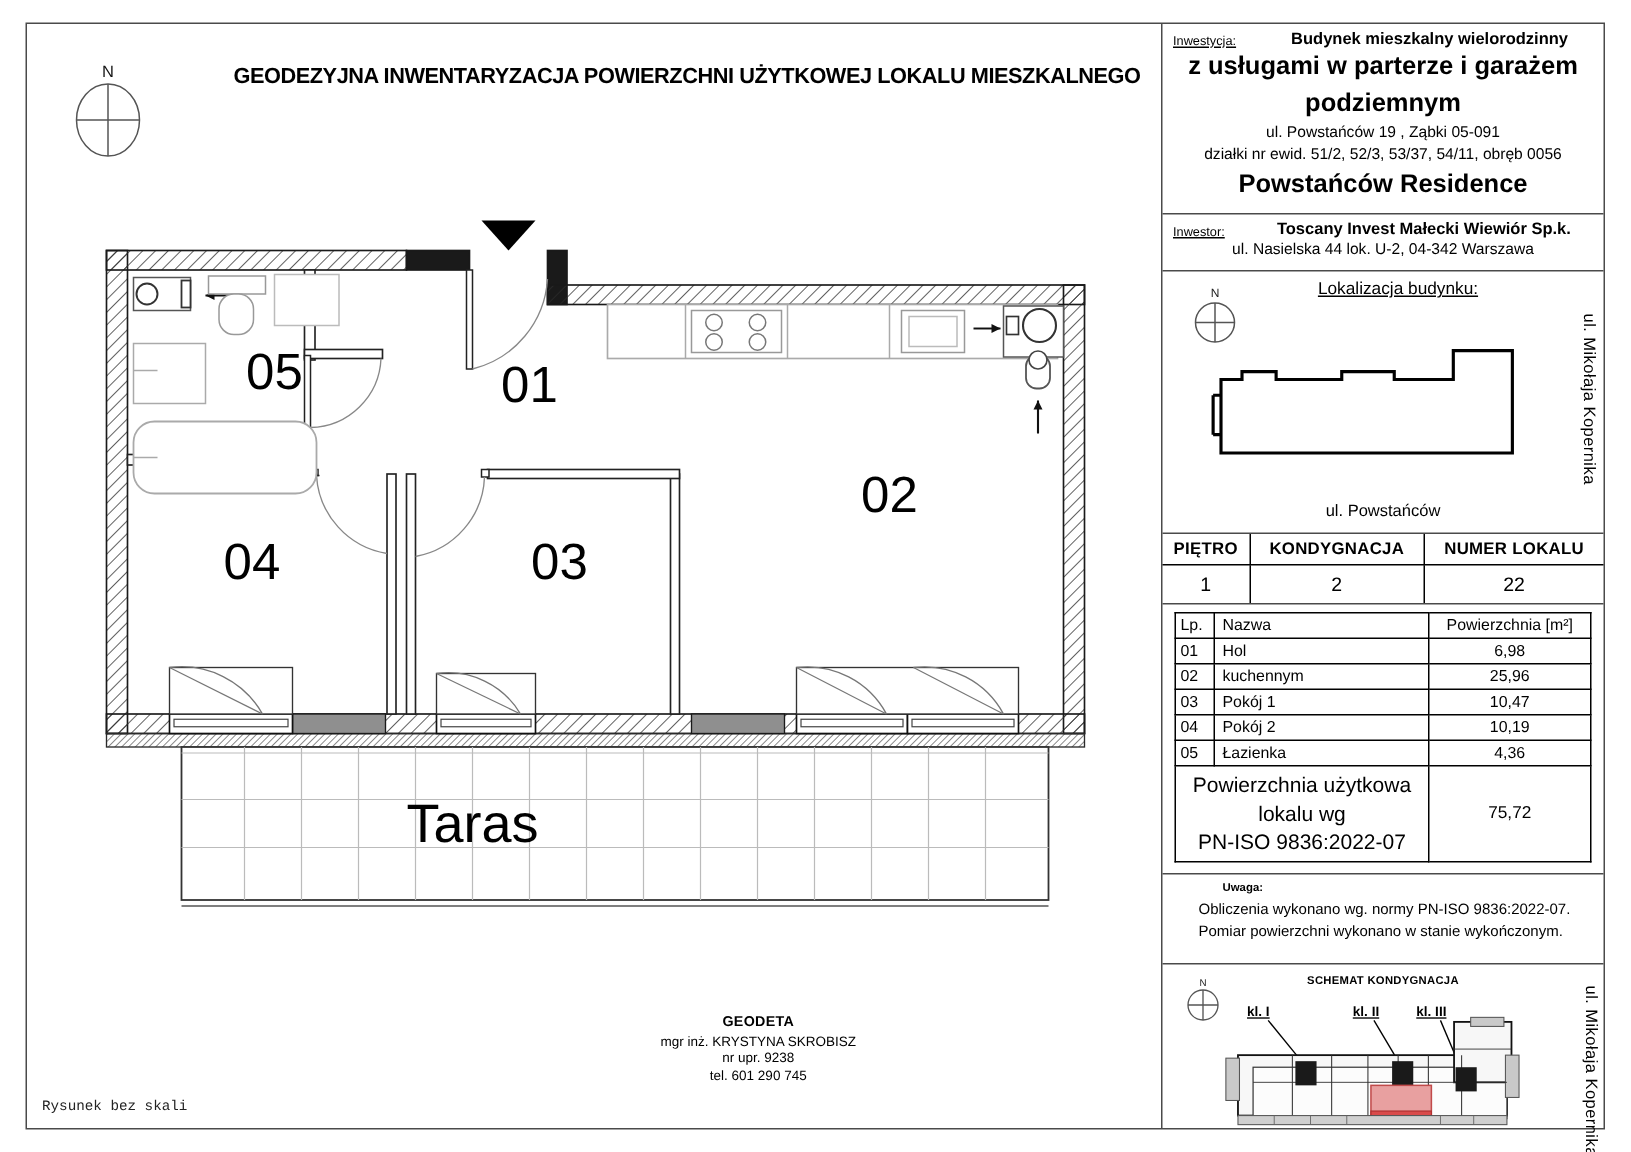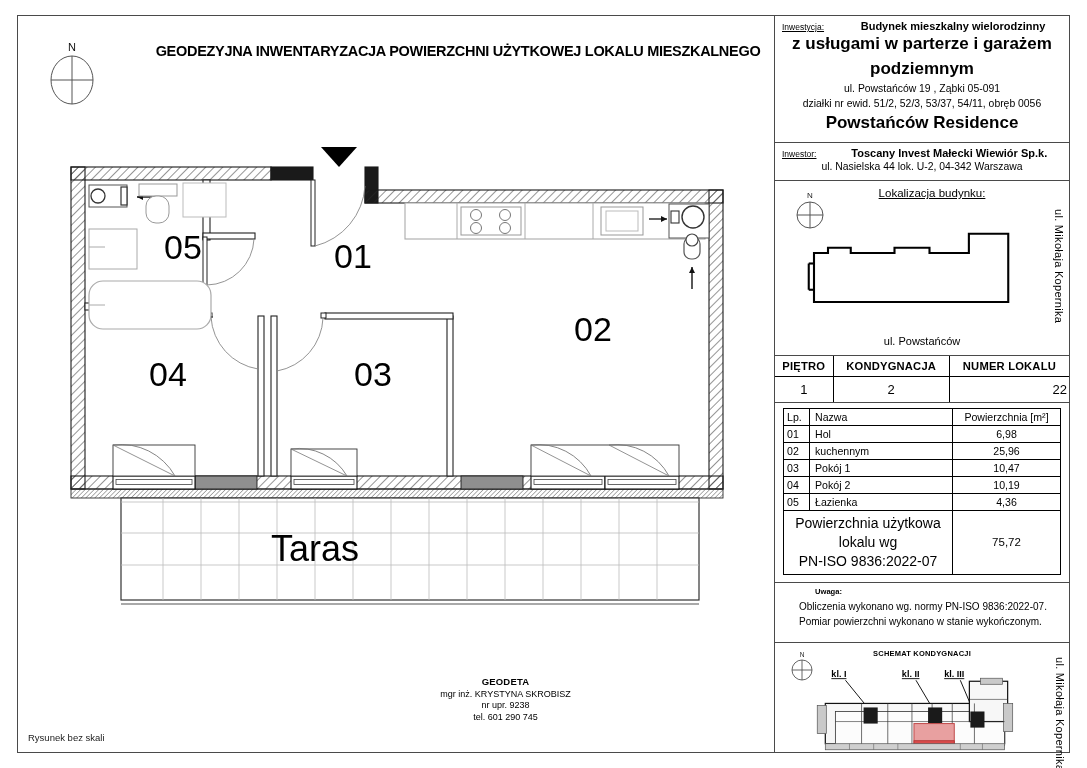--- a/index.html
+++ b/index.html
@@ -32,20 +32,21 @@
   .north-rose {
     position: absolute;
     left: 25px; top: 22px;
     width: 58px; height: 70px;
   }
   .rysunek-skali {
     position: absolute;
     left: 10px; top: 716px;
     font-size: 9.5px;
     color: #222;
+    font-family: Liberation Mono, monospace;
   }
 
   
   .floorplan {
     position: absolute;
     left: 35px; top: 125px;
     width: 700px; height: 470px;
   }
   .roomnum {
     font-family: "Liberation Sans", sans-serif;
@@ -395,21 +396,21 @@
       <table class="t pietro-tbl">
         <tbody>
             <tr>
           <td class="hd" style="border-left:none;border-top:none;">PIĘTRO</td>
           <td class="hd" style="border-top:none;">KONDYGNACJA</td>
           <td class="hd" style="border-right:none;border-top:none;">NUMER LOKALU</td>
         </tr>
         <tr>
           <td class="val" style="border-left:none;border-bottom:none;">1</td>
           <td class="val" style="border-bottom:none;">2</td>
-          <td class="val" style="border-right:none;border-bottom:none;text-align:right;">22</td>
+          <td class="val" style="border-right:none;border-bottom:none;">22</td>
         </tr>
       </tbody>
         </table>
     </div>
 
     <div class="area-wrap">
       <table class="t area-tbl">
         <tbody>
             <tr class="hd">
           <td class="c-lp">Lp.</td>
@@ -460,21 +461,21 @@
       </div>
     </div>
 
     <div class="schem-wrap">
       <svg class="schem-n" viewBox="0 0 30 34">
         <text x="15" y="8" font-family="Liberation Sans, sans-serif" font-size="6.5" text-anchor="middle" fill="#222">N</text>
         <circle cx="15" cy="21" r="10" fill="none" stroke="#555" stroke-width="0.9"></circle>
         <line x1="15" y1="11" x2="15" y2="31" stroke="#555" stroke-width="0.9"></line>
         <line x1="5" y1="21" x2="25" y2="21" stroke="#555" stroke-width="0.9"></line>
       </svg>
-      <div class="schem-title">SCHEMAT KONDYGNACJI</div>
+      <div class="schem-title">SCHEMAT KONDYGNACJA</div>
 
       <svg viewBox="0 0 270 105" style="position:absolute;left:8px;top:18px;width:272px;height:106px;">
 
         <text x="48" y="16" font-family="Liberation Sans, sans-serif" font-size="9" font-weight="bold" fill="#000" text-decoration="underline">kl. I</text>
         <text x="118" y="16" font-family="Liberation Sans, sans-serif" font-size="9" font-weight="bold" fill="#000" text-decoration="underline">kl. II</text>
         <text x="160" y="16" font-family="Liberation Sans, sans-serif" font-size="9" font-weight="bold" fill="#000" text-decoration="underline">kl. III</text>
 
         <line x1="62" y1="19" x2="84" y2="46" stroke="#000" stroke-width="0.9"></line>
         <line x1="132" y1="19" x2="148" y2="46" stroke="#000" stroke-width="0.9"></line>
         <line x1="176" y1="19" x2="190" y2="52" stroke="#000" stroke-width="0.9"></line>

